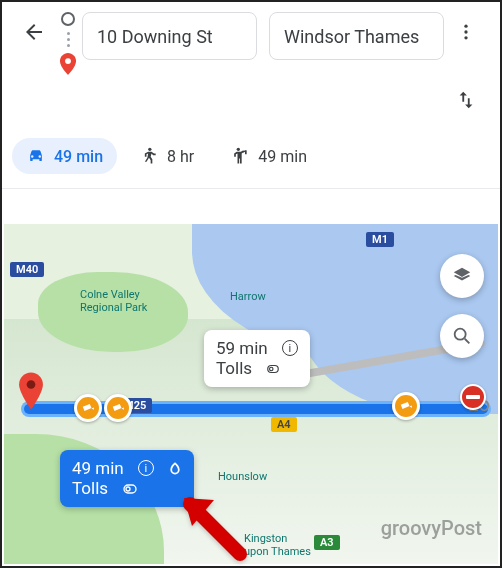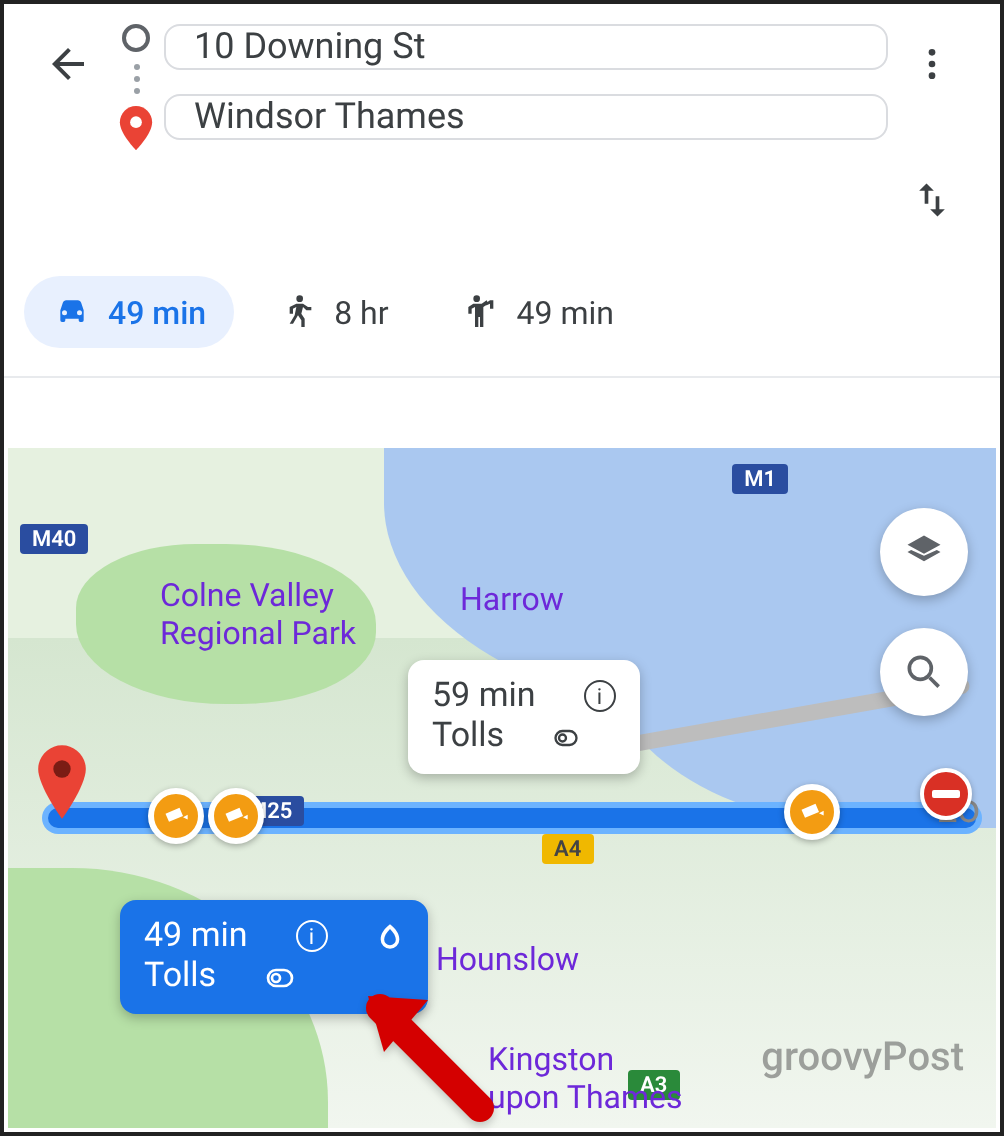--- a/index.html
+++ b/index.html
@@ -8,47 +8,47 @@
 
   .header { background: #fff; padding: 10px 12px 10px 12px; position: relative; z-index: 10; }
   .back-btn { width: 40px; height: 40px; display: flex; align-items: center; justify-content: center; cursor: pointer; }
   .marker-col { width: 28px; display: flex; flex-direction: column; align-items: center; position: relative; }
   .circle-marker { width: 14px; height: 14px; border: 2.5px solid #5f6368; border-radius: 50%; }
   .dots-connector { display: flex; flex-direction: column; gap: 3px; margin: 6px 0; }
   .dots-connector span { width: 3px; height: 3px; border-radius: 50%; background: #9aa0a6; }
   .input-box { flex: 1; height: 48px; border: 1px solid #dadce0; border-radius: 8px; display: flex; align-items: center; padding: 0 14px; font-size: 18px; color: #3c4043; }
   .menu-btn, .swap-btn { width: 40px; height: 40px; display: flex; align-items: center; justify-content: center; cursor: pointer; }
   .fields-area { display: flex; align-items: flex-start; }
-  .fields-col { flex: 1; display: flex; flex-direction: column; gap: 12px; }
+  .fields-col { flex: 1; display: flex; gap: 12px; }
   .right-col { width: 44px; display: flex; flex-direction: column; align-items: center; justify-content: space-between; height: 108px; }
 
   .modes { display: flex; align-items: center; gap: 8px; padding: 8px 10px 14px; background: #fff; border-bottom: 1px solid #e8eaed; overflow-x: auto; }
   .mode-chip { display: flex; align-items: center; gap: 8px; padding: 8px 14px; border-radius: 18px; font-size: 16px; color: #3c4043; white-space: nowrap; cursor: pointer; }
   .mode-chip.active { background: #e8f0fe; color: #1a73e8; font-weight: 500; }
   .mode-chip svg { width: 20px; height: 20px; }
 
   .map-area { position: absolute; left: 2px; right: 2px; top: 222px; bottom: 2px; overflow: hidden; }
   .map-bg { position: absolute; inset: 0; background: linear-gradient(180deg, #e6f1e0 0%, #e6f1e0 28%, #d5e6d0 28%, #f1f6ef 100%); }
   .water { position: absolute; top: 0; right: 0; width: 62%; height: 40%; background: #aac8f0; border-bottom-left-radius: 60% 80%; }
   .water2 { position: absolute; top: 26%; right: 0; width: 40%; height: 30%; background: #aac8f0; border-bottom-left-radius: 70% 90%; }
   .park { position: absolute; left: 34px; top: 48px; width: 150px; height: 80px; background: #b6e0a6; border-radius: 40% 50% 45% 50%; }
   .park2 { position: absolute; left: 0; bottom: 0; width: 160px; height: 130px; background: #b6e0a6; border-top-right-radius: 80% 90%; }
 
   .route-line { position: absolute; left: 20px; top: 180px; right: 10px; height: 10px; background: #1a73e8; border-radius: 5px; box-shadow: 0 0 0 3px #6cb3ff; }
   .route-alt { position: absolute; right: 12px; top: 130px; width: 180px; height: 8px; background: #bdbdbd; border-radius: 4px; transform: rotate(-10deg); }
 
-  .label { position: absolute; font-size: 16px; color: #6d28d9; white-space: pre; }
+  .label { position: absolute; font-size: 11px; color: #0f766e; white-space: pre; }
   .road-tag { position: absolute; font-size: 11px; color: #fff; padding: 1px 6px; border-radius: 2px; font-weight: 600; }
   .tag-blue { background: #2a4da0; }
   .tag-yellow { background: #f0b800; color: #444; }
   .tag-green { background: #2a8a3a; }
 
   .callout { position: absolute; background: #1a73e8; color: #fff; padding: 8px 12px; border-radius: 8px; font-size: 17px; line-height: 1.2; box-shadow: 0 2px 6px rgba(0,0,0,0.25); }
   .callout.white { background: #fff; color: #3c4043; }
-  .callout .row2 { display: flex; align-items: center; gap: 24px; }
+  .callout .row2 { display: flex; align-items: center; gap: 14px; }
   .callout .info { width: 16px; height: 16px; border: 1.5px solid currentColor; border-radius: 50%; display: inline-flex; align-items: center; justify-content: center; font-size: 11px; }
   .callout .leaf { width: 14px; height: 14px; }
 
   .pin { position: absolute; width: 26px; height: 38px; }
   .cam { position: absolute; width: 28px; height: 28px; border-radius: 50%; background: #f39c12; border: 3px solid #fff; display: flex; align-items: center; justify-content: center; box-shadow: 0 1px 3px rgba(0,0,0,0.3); }
   .noentry { position: absolute; width: 26px; height: 26px; border-radius: 50%; background: #d93025; border: 2px solid #fff; display: flex; align-items: center; justify-content: center; box-shadow: 0 1px 3px rgba(0,0,0,0.3); }
   .noentry::after { content: ""; width: 14px; height: 4px; background: #fff; border-radius: 1px; }
 
   .fab { position: absolute; right: 14px; width: 44px; height: 44px; border-radius: 50%; background: #fff; box-shadow: 0 2px 6px rgba(0,0,0,0.25); display: flex; align-items: center; justify-content: center; cursor: pointer; }
 

